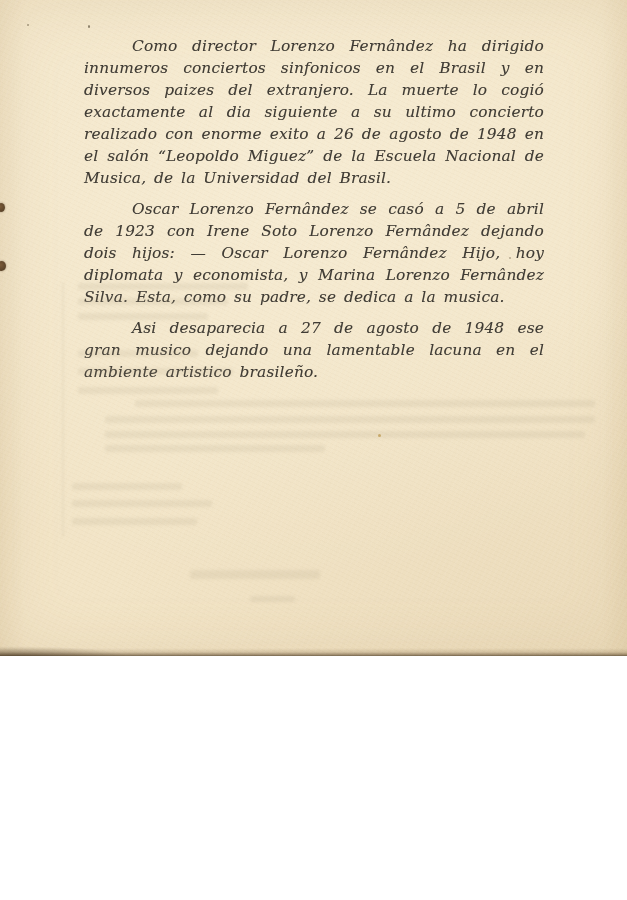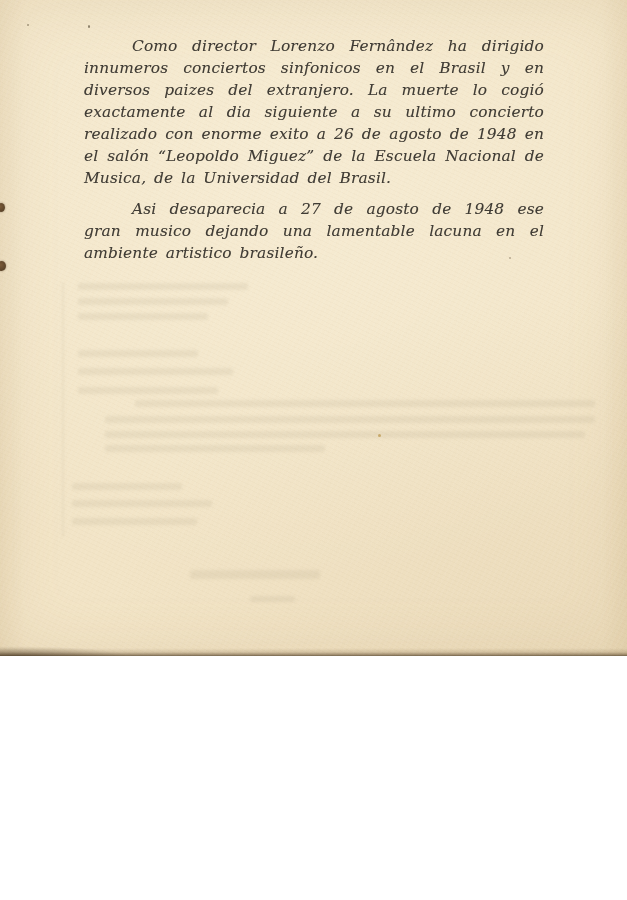--- a/index.html
+++ b/index.html
@@ -113,20 +113,21 @@
 </style>
 </head>
 <body>
 
 <div class="page">
 
   <div class="grain"></div>
 
   <div class="text-block">
     <p class="para">Como director Lorenzo Fernândez ha dirigido innumeros conciertos sinfonicos en el Brasil y en diversos paizes del extranjero. La muerte lo cogió exactamente al dia siguiente a su ultimo concierto realizado con enorme exito a 26 de agosto de 1948 en el salón “Leopoldo Miguez” de la Escuela Nacional de Musica, de la Universidad del Brasil.</p>
+    <p class="para">Oscar Lorenzo Fernândez se casó a 5 de abril de 1923 con Irene Soto Lorenzo Fernândez dejando dois hijos: — Oscar Lorenzo Fernândez Hijo, hoy diplomata y economista, y Marina Lorenzo Fernândez Silva. Esta, como su padre, se dedica a la musica.</p>
     <p class="para">Asi desaparecia a 27 de agosto de 1948 ese gran musico dejando una lamentable lacuna en el ambiente artistico brasileño.</p>
   </div>
 
   <div class="ghost v" style="left:62px; top:282px; height:255px;"></div>
   <div class="ghost" style="left:78px; top:283px; width:170px;"></div>
   <div class="ghost" style="left:78px; top:298px; width:150px;"></div>
   <div class="ghost" style="left:78px; top:313px; width:130px;"></div>
   <div class="ghost" style="left:78px; top:350px; width:120px;"></div>
   <div class="ghost" style="left:78px; top:368px; width:155px;"></div>
   <div class="ghost" style="left:78px; top:387px; width:140px;"></div>

